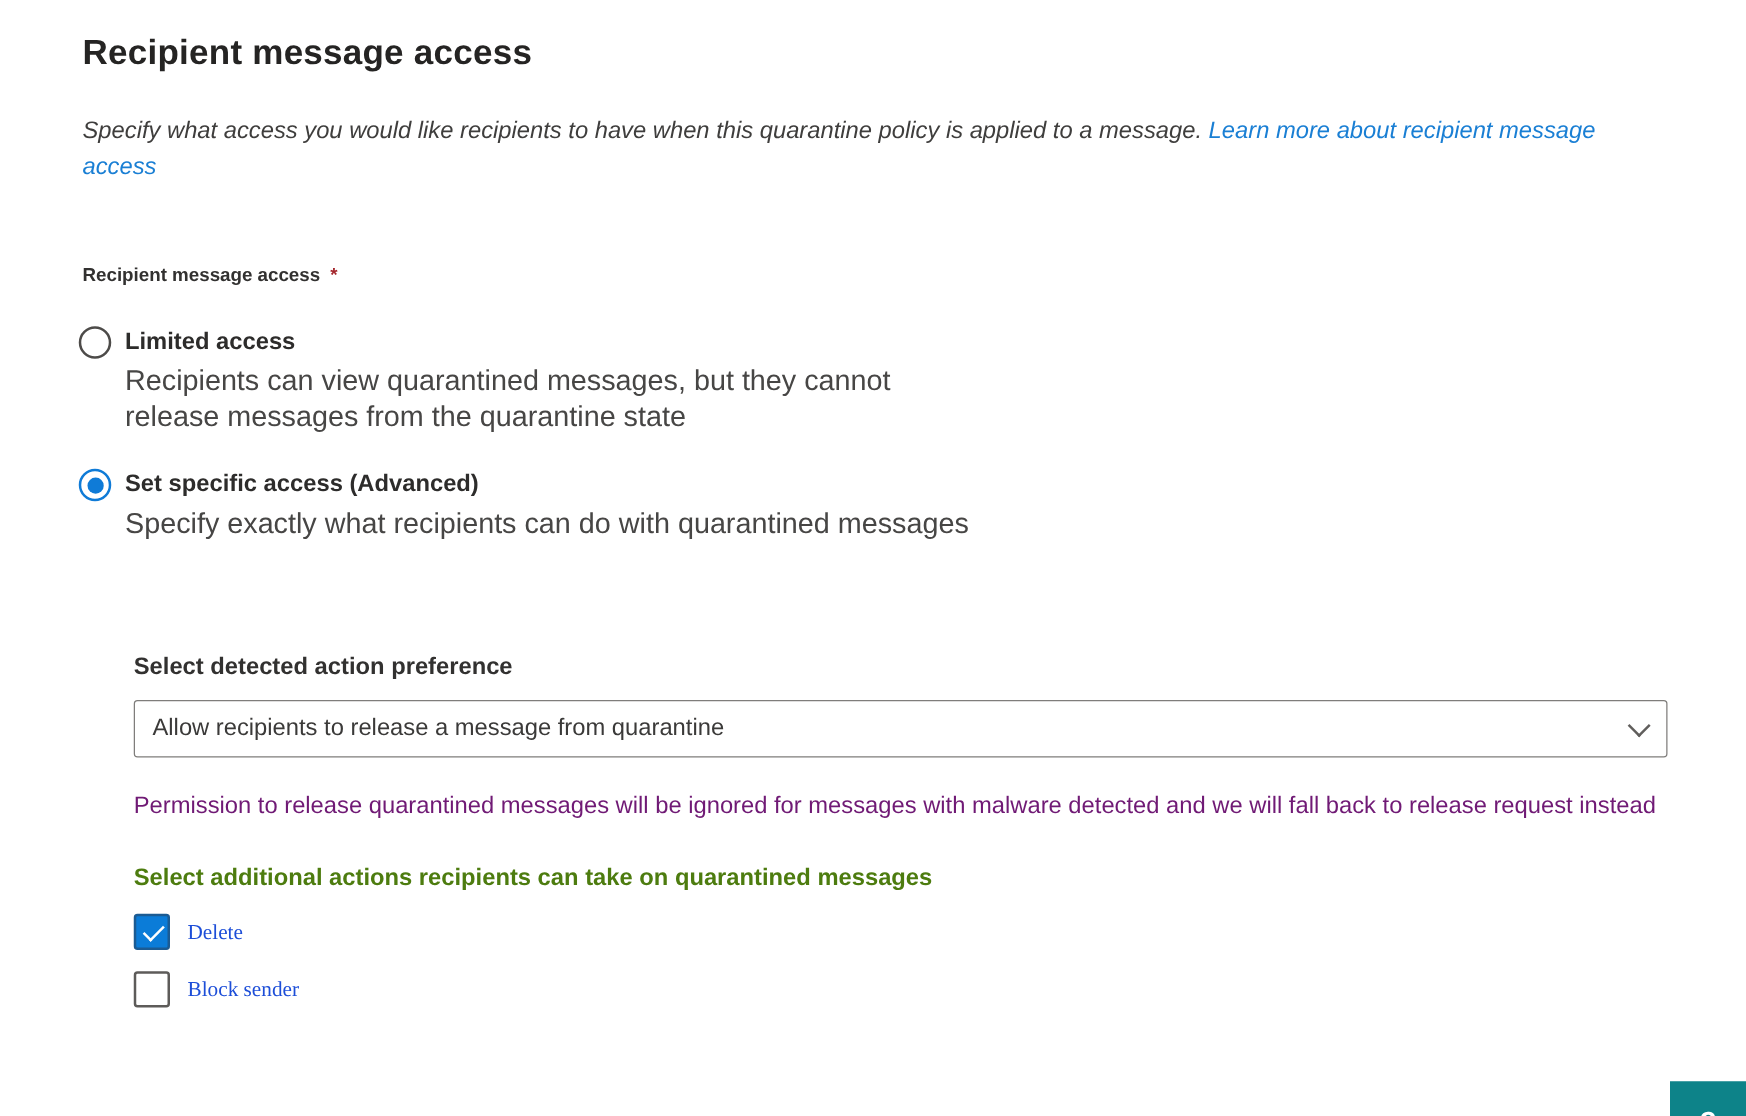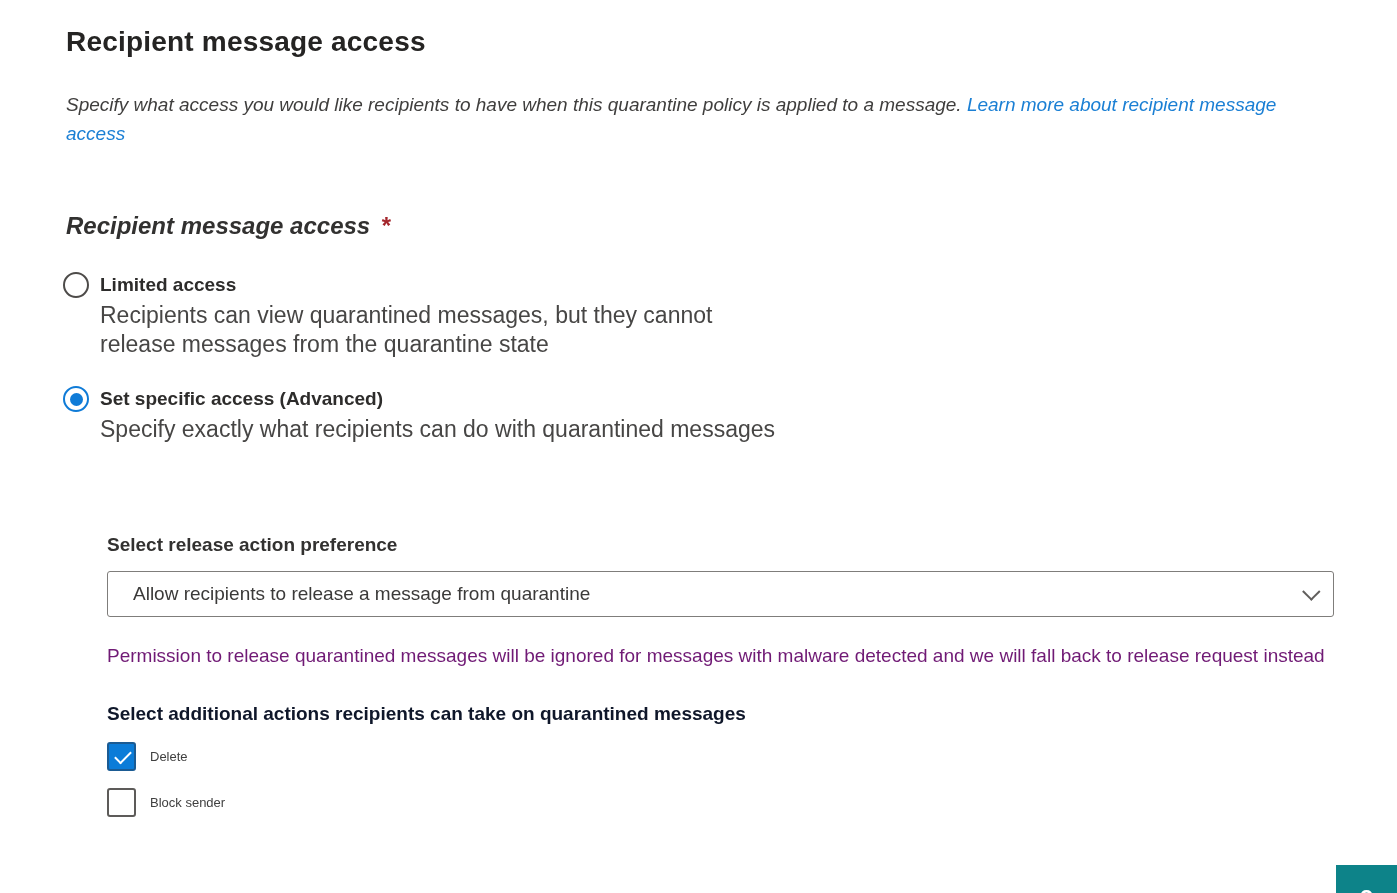--- a/index.html
+++ b/index.html
@@ -29,24 +29,23 @@
     font-style: italic;
   }
   .link {
     color: #1a7fd4;
     text-decoration: none;
     cursor: pointer;
   }
 
   .field-label {
     margin-top: 64px;
-    font-size: 24px;
+    font-size: 15px;
     font-weight: 600;
     color: #323130;
-    font-style: italic;
   }
   .required { color: #a4262c; margin-left: 4px; font-weight: 600; }
 
   
   .radio-group { margin-top: 31px; margin-left: -3px; }
   .radio-option { display: flex; align-items: flex-start; cursor: pointer; }
   .radio-option + .radio-option { margin-top: 26px; }
   .radio-circle {
     flex: 0 0 auto;
     width: 26px; height: 26px;
@@ -90,21 +89,21 @@
   }
   .dropdown {
     margin-top: 15px;
     width: 1227px;
     height: 46px;
     border: 1px solid #7f7d7b;
     border-radius: 3px;
     background: #fff;
     display: flex;
     align-items: center;
-    padding: 0 18px 0 25px;
+    padding: 0 18px 0 14px;
     cursor: pointer;
   }
   .dropdown-value {
     flex: 1 1 auto;
     font-size: 19px;
     color: #3b3a39;
   }
   .chevron {
     flex: 0 0 auto;
     width: 13px; height: 13px;
@@ -117,21 +116,21 @@
     font-size: 19px;
     line-height: 30px;
     max-width: 1230px;
     color: #701a75;
   }
 
   .actions-label {
     margin-top: 32px;
     font-size: 19px;
     font-weight: 600;
-    color: #0f172a;
+    color: #4d7c0f;
   }
   .checkbox-row {
     display: flex;
     align-items: center;
     margin-top: 17px;
     cursor: pointer;
   }
   .cb-box {
     flex: 0 0 auto;
     width: 29px; height: 29px;
@@ -148,22 +147,23 @@
     content: "";
     position: absolute;
     left: 6px; top: 7px;
     width: 14px; height: 7px;
     border-left: 2px solid #ffffff;
     border-bottom: 2px solid #ffffff;
     transform: rotate(-45deg);
   }
   .cb-label {
     margin-left: 14px;
-    font-size: 13px;
-    color: #404040;
+    font-size: 17px;
+    color: #1d4ed8;
+    font-family: Liberation Serif, serif;
   }
 
   
   .help-button {
     position: absolute;
     right: 0; bottom: 0;
     width: 61px; height: 28px;
     background: #0d8389;
     overflow: hidden;
     cursor: pointer;
@@ -203,21 +203,21 @@
       <div class="radio-body">
         <div class="radio-title">Set specific access (Advanced)</div>
         <div class="radio-desc">Specify exactly what recipients can do with quarantined messages</div>
       </div>
     </div>
 
   </div>
 
   <div class="sub-section">
 
-    <div class="sub-label">Select release action preference</div>
+    <div class="sub-label">Select detected action preference</div>
 
     <div class="dropdown">
       <span class="dropdown-value">Allow recipients to release a message from quarantine</span>
       <span class="chevron"></span>
     </div>
 
     <p class="note">Permission to release quarantined messages will be ignored for messages with malware detected and we will fall back to release request instead</p>
 
     <div class="actions-label">Select additional actions recipients can take on quarantined messages</div>
 

